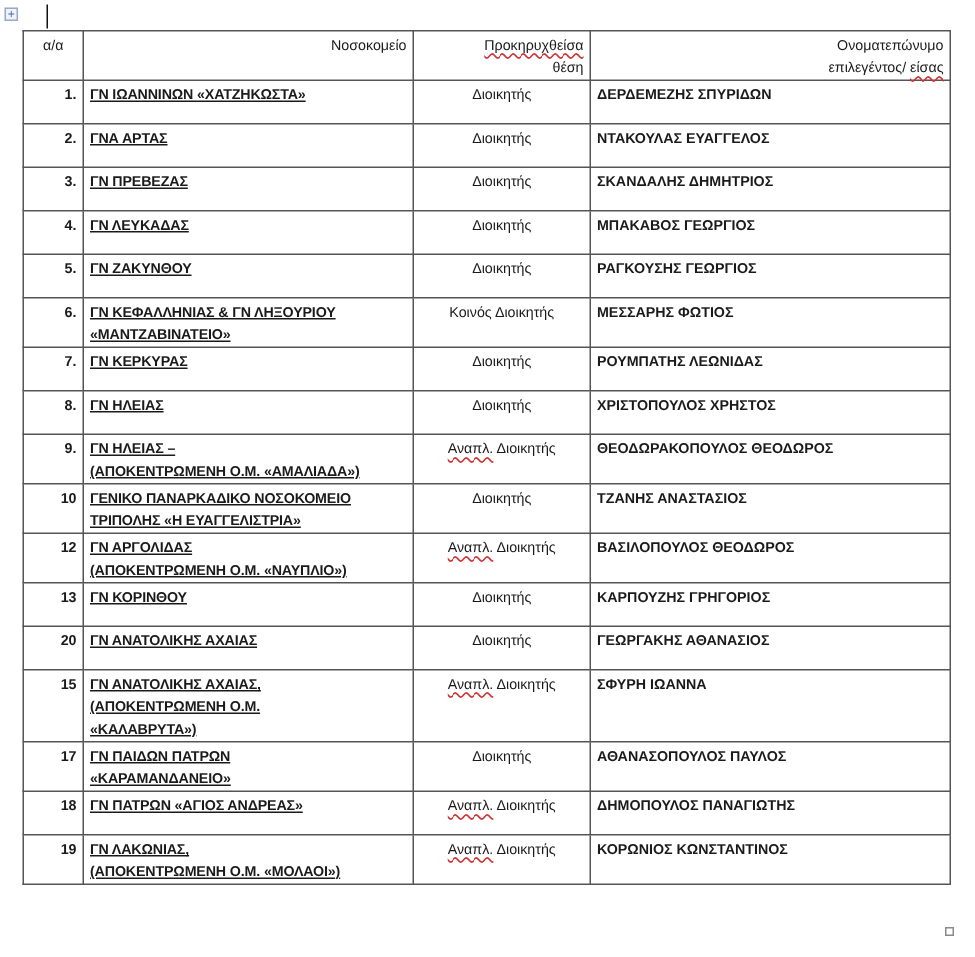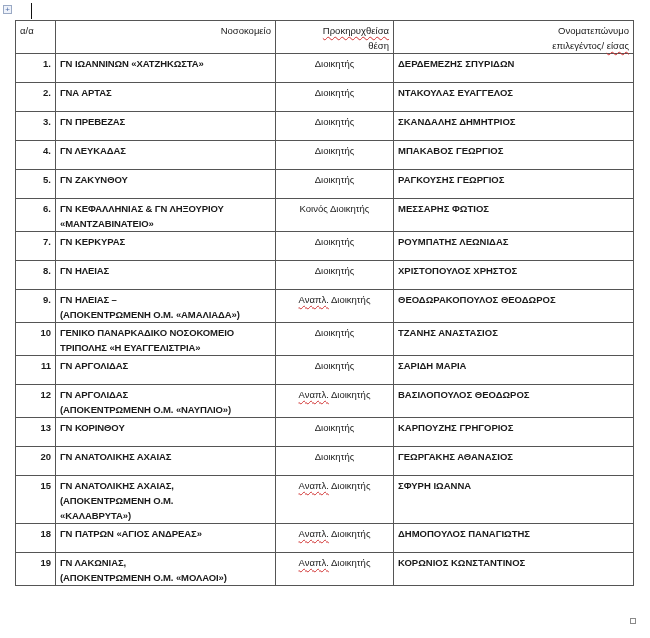--- a/index.html
+++ b/index.html
@@ -10,23 +10,23 @@
                  font-size:8px; line-height:7px; text-align:center; color:#4a6aa5; }
   .text-cursor { position:absolute; left:31px; top:3px; width:1px; height:16px; background:#111; }
   .resize-handle { position:absolute; left:630px; top:618px; width:6px; height:6px;
                    border:1px solid #8a8a8a; background:#fff; box-sizing:border-box; }
   table.doc { position:absolute; left:15px; top:20px; border-collapse:collapse;
               table-layout:fixed; width:618px; }
   table.doc td, table.doc th { border:1.5px solid #555; vertical-align:top;
               font-size:9.5px; padding:2px 4px 0 4px; line-height:15px; }
   col.c-num { width:40px; } col.c-hosp { width:220px; } col.c-pos { width:118px; } col.c-name { width:240px; }
   th { font-weight:normal; text-align:right; height:27px; }
-  th.num-h { text-align:left; }
+  th.num-h { text-align:center; }
   td.num { text-align:right; font-weight:bold; padding-right:3px; }
-  td.hosp { font-weight:bold; text-align:left; letter-spacing:-0.1px; }
+  td.hosp { font-weight:bold; text-align:left; letter-spacing:-0.1px;text-decoration:underline; }
   td.pos { text-align:center; }
   td.name { text-align:left; font-weight:bold; }
   .spell { text-decoration:underline; text-decoration-style:wavy; text-decoration-color:#d03030; text-underline-offset:2px; }
   tr.h29 td { height:26px; }
   tr.h44 td { height:41px; }
 </style>
 </head>
 <body>
 
 <div class="move-handle">+</div>
@@ -108,26 +108,20 @@
         <td class="pos"><span class="spell">Αναπλ.</span><span> Διοικητής</span></td>
         <td class="name">ΘΕΟΔΩΡΑΚΟΠΟΥΛΟΣ ΘΕΟΔΩΡΟΣ</td>
       </tr>
       <tr class="h29">
         <td class="num">10</td>
         <td class="hosp"><span>ΓΕΝΙΚΟ ΠΑΝΑΡΚΑΔΙΚΟ ΝΟΣΟΚΟΜΕΙΟ</span><br><span>ΤΡΙΠΟΛΗΣ «Η ΕΥΑΓΓΕΛΙΣΤΡΙΑ»</span></td>
         <td class="pos"><span>Διοικητής</span></td>
         <td class="name">ΤΖΑΝΗΣ ΑΝΑΣΤΑΣΙΟΣ</td>
       </tr>
       <tr class="h29">
-        <td class="num">11</td>
-        <td class="hosp"><span>ΓΝ ΑΡΓΟΛΙΔΑΣ</span></td>
-        <td class="pos"><span>Διοικητής</span></td>
-        <td class="name">ΣΑΡΙΔΗ ΜΑΡΙΑ</td>
-      </tr>
-      <tr class="h29">
         <td class="num">12</td>
         <td class="hosp"><span>ΓΝ ΑΡΓΟΛΙΔΑΣ</span><br><span>(ΑΠΟΚΕΝΤΡΩΜΕΝΗ Ο.Μ. «ΝΑΥΠΛΙΟ»)</span></td>
         <td class="pos"><span class="spell">Αναπλ.</span><span> Διοικητής</span></td>
         <td class="name">ΒΑΣΙΛΟΠΟΥΛΟΣ ΘΕΟΔΩΡΟΣ</td>
       </tr>
       <tr class="h29">
         <td class="num">13</td>
         <td class="hosp"><span>ΓΝ ΚΟΡΙΝΘΟΥ</span></td>
         <td class="pos"><span>Διοικητής</span></td>
         <td class="name">ΚΑΡΠΟΥΖΗΣ ΓΡΗΓΟΡΙΟΣ</td>
@@ -138,20 +132,26 @@
         <td class="pos"><span>Διοικητής</span></td>
         <td class="name">ΓΕΩΡΓΑΚΗΣ ΑΘΑΝΑΣΙΟΣ</td>
       </tr>
       <tr class="h44">
         <td class="num">15</td>
         <td class="hosp"><span>ΓΝ ΑΝΑΤΟΛΙΚΗΣ ΑΧΑΙΑΣ,</span><br><span>(ΑΠΟΚΕΝΤΡΩΜΕΝΗ Ο.Μ.</span><br><span>«ΚΑΛΑΒΡΥΤΑ»)</span></td>
         <td class="pos"><span class="spell">Αναπλ.</span><span> Διοικητής</span></td>
         <td class="name">ΣΦΥΡΗ ΙΩΑΝΝΑ</td>
       </tr>
       <tr class="h29">
+        <td class="num">17</td>
+        <td class="hosp"><span>ΓΝ ΠΑΙΔΩΝ ΠΑΤΡΩΝ</span><br><span>«ΚΑΡΑΜΑΝΔΑΝΕΙΟ»</span></td>
+        <td class="pos"><span>Διοικητής</span></td>
+        <td class="name">ΑΘΑΝΑΣΟΠΟΥΛΟΣ ΠΑΥΛΟΣ</td>
+      </tr>
+      <tr class="h29">
         <td class="num">18</td>
         <td class="hosp"><span>ΓΝ ΠΑΤΡΩΝ «ΑΓΙΟΣ ΑΝΔΡΕΑΣ»</span></td>
         <td class="pos"><span class="spell">Αναπλ.</span><span> Διοικητής</span></td>
         <td class="name">ΔΗΜΟΠΟΥΛΟΣ ΠΑΝΑΓΙΩΤΗΣ</td>
       </tr>
       <tr class="h29">
         <td class="num">19</td>
         <td class="hosp"><span>ΓΝ ΛΑΚΩΝΙΑΣ,</span><br><span>(ΑΠΟΚΕΝΤΡΩΜΕΝΗ Ο.Μ. «ΜΟΛΑΟΙ»)</span></td>
         <td class="pos"><span class="spell">Αναπλ.</span><span> Διοικητής</span></td>
         <td class="name">ΚΟΡΩΝΙΟΣ ΚΩΝΣΤΑΝΤΙΝΟΣ</td>

